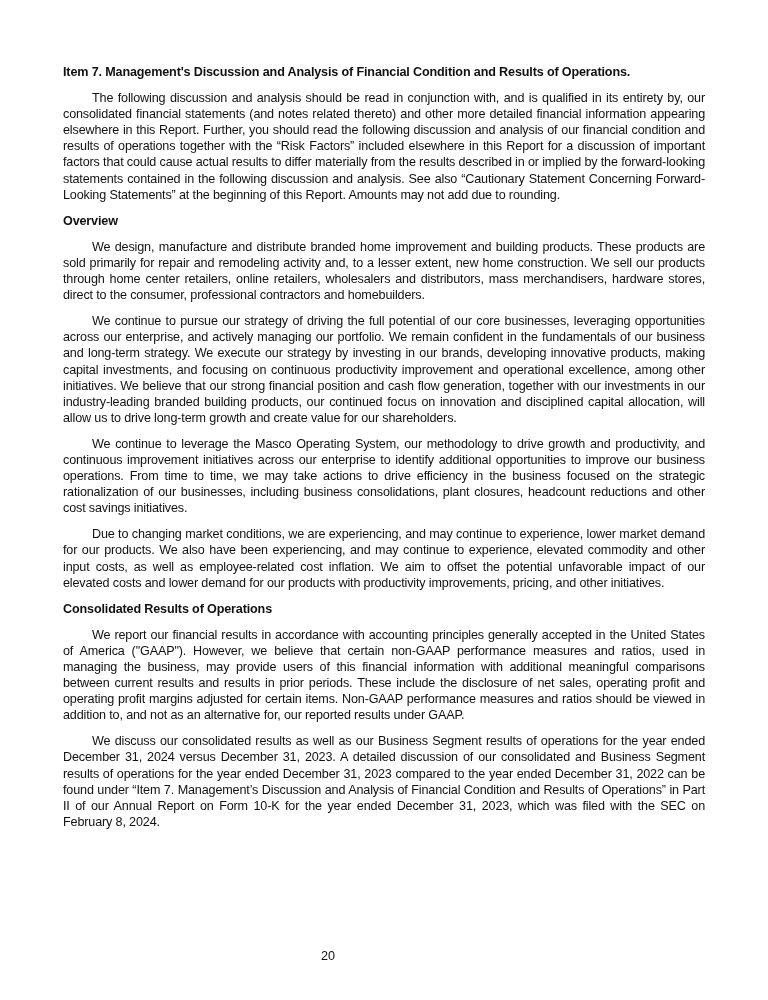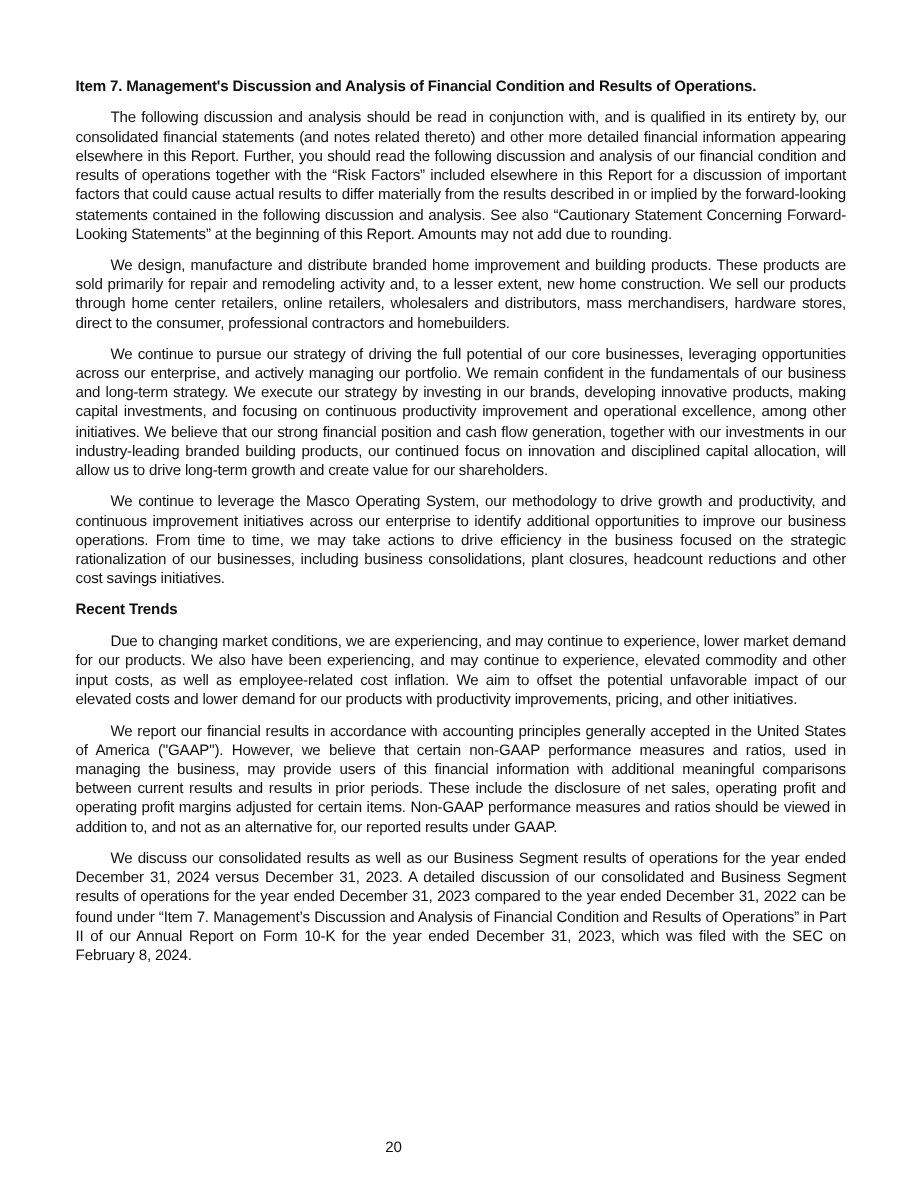--- a/index.html
+++ b/index.html
@@ -20,24 +20,25 @@
     font-family: "Liberation Sans", sans-serif; font-size: 12.6px; color: #111;
   }
 </style>
 </head>
 <body>
 
 <div class="page">
   <div class="title">Item 7.  Management's Discussion and Analysis of Financial Condition and Results of Operations.</div>
   <p class="italic">The following discussion and analysis should be read in conjunction with, and is qualified in its entirety by, our consolidated financial statements (and notes related thereto) and other more detailed financial information appearing elsewhere in this Report. Further, you should read the following discussion and analysis of our financial condition and results of operations together with the “Risk Factors” included elsewhere in this Report for a discussion of important factors that could cause actual results to differ materially from the results described in or implied by the forward-looking statements contained in the following discussion and analysis. See also “Cautionary Statement Concerning Forward-Looking Statements” at the beginning of this Report. Amounts may not add due to rounding.</p>
 
+  <div class="heading">Overview</div>
   <p>We design, manufacture and distribute branded home improvement and building products. These products are sold primarily for repair and remodeling activity and, to a lesser extent, new home construction. We sell our products through home center retailers, online retailers, wholesalers and distributors, mass merchandisers, hardware stores, direct to the consumer, professional contractors and homebuilders.</p>
   <p>We continue to pursue our strategy of driving the full potential of our core businesses, leveraging opportunities across our enterprise, and actively managing our portfolio. We remain confident in the fundamentals of our business and long-term strategy. We execute our strategy by investing in our brands, developing innovative products, making capital investments, and focusing on continuous productivity improvement and operational excellence, among other initiatives. We believe that our strong financial position and cash flow generation, together with our investments in our industry-leading branded building products, our continued focus on innovation and disciplined capital allocation, will allow us to drive long-term growth and create value for our shareholders.</p>
   <p>We continue to leverage the Masco Operating System, our methodology to drive growth and productivity, and continuous improvement initiatives across our enterprise to identify additional opportunities to improve our business operations. From time to time, we may take actions to drive efficiency in the business focused on the strategic rationalization of our businesses, including business consolidations, plant closures, headcount reductions and other cost savings initiatives.</p>
 
-  <div class="heading">Recent Trends</div>
   <p>Due to changing market conditions, we are experiencing, and may continue to experience, lower market demand for our products. We also have been experiencing, and may continue to experience, elevated commodity and other input costs, as well as employee-related cost inflation. We aim to offset the potential unfavorable impact of our elevated costs and lower demand for our products with productivity improvements, pricing, and other initiatives.</p>
 
+  <div class="heading">Consolidated Results of Operations</div>
   <p>We report our financial results in accordance with accounting principles generally accepted in the United States of America ("GAAP"). However, we believe that certain non-GAAP performance measures and ratios, used in managing the business, may provide users of this financial information with additional meaningful comparisons between current results and results in prior periods. These include the disclosure of net sales, operating profit and operating profit margins adjusted for certain items. Non-GAAP performance measures and ratios should be viewed in addition to, and not as an alternative for, our reported results under GAAP.</p>
   <p>We discuss our consolidated results as well as our Business Segment results of operations for the year ended December 31, 2024 versus December 31, 2023. A detailed discussion of our consolidated and Business Segment results of operations for the year ended December 31, 2023 compared to the year ended December 31, 2022 can be found under “Item 7. Management’s Discussion and Analysis of Financial Condition and Results of Operations” in Part II of our Annual Report on Form 10-K for the year ended December 31, 2023, which was filed with the SEC on February 8, 2024.</p>
 </div>
 
 <div class="pagenum">20</div>
 
 </body></html>

